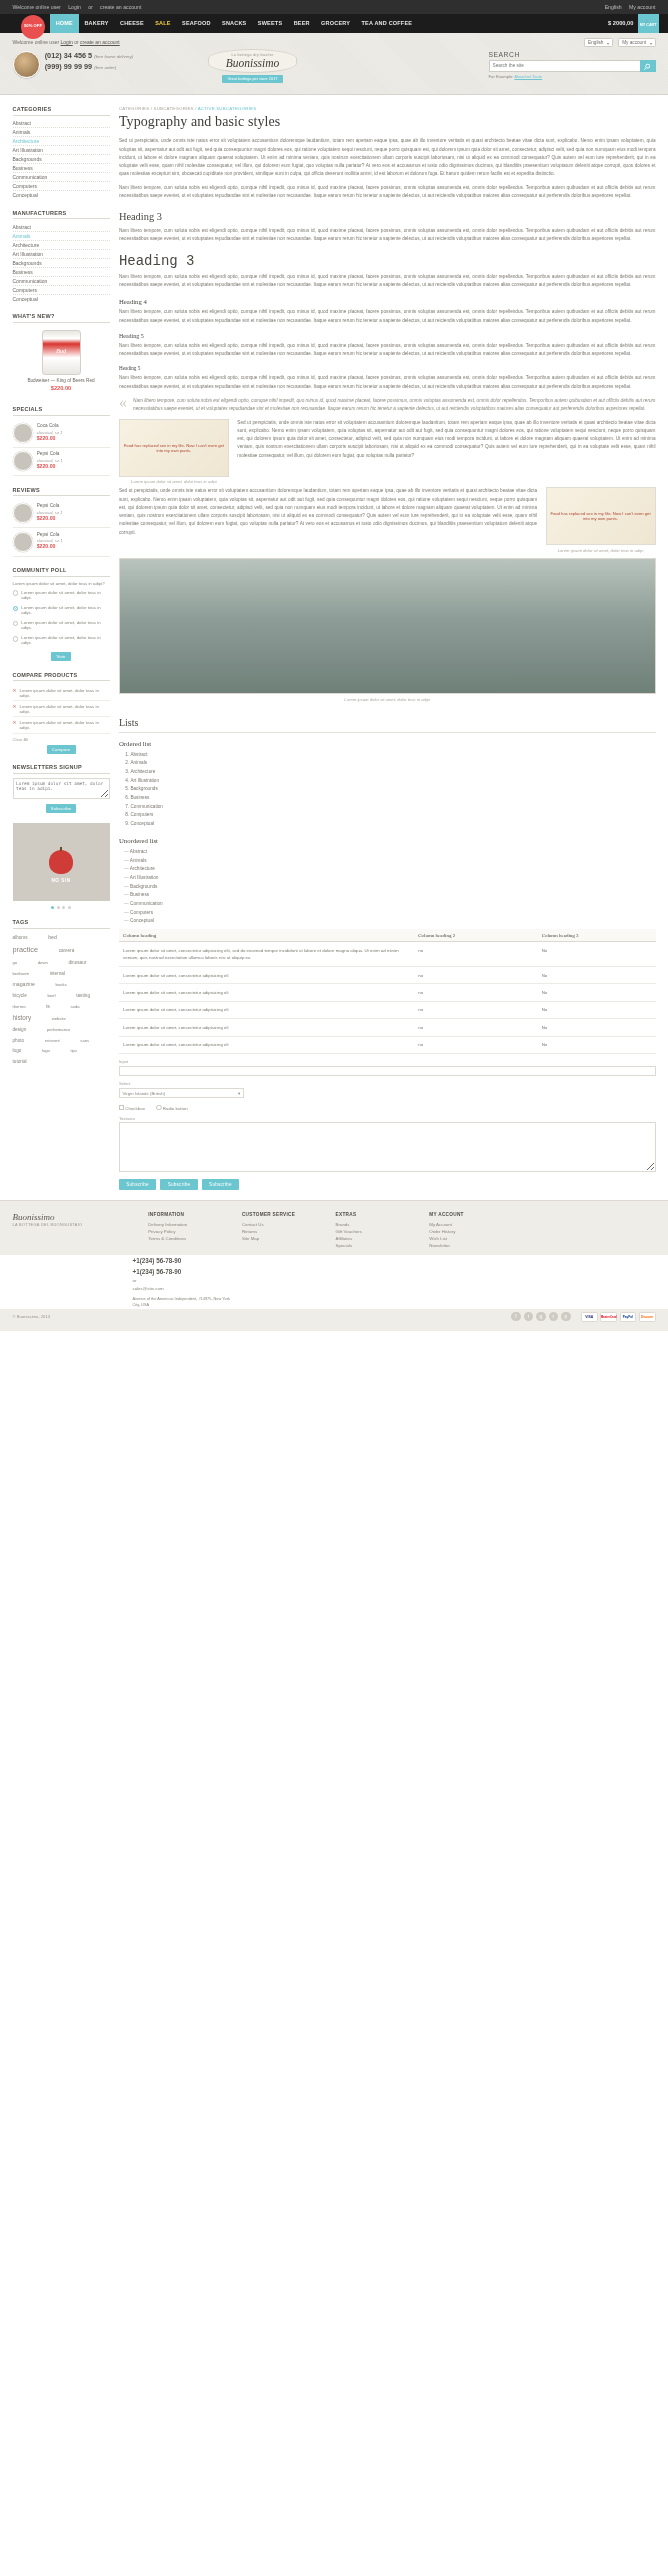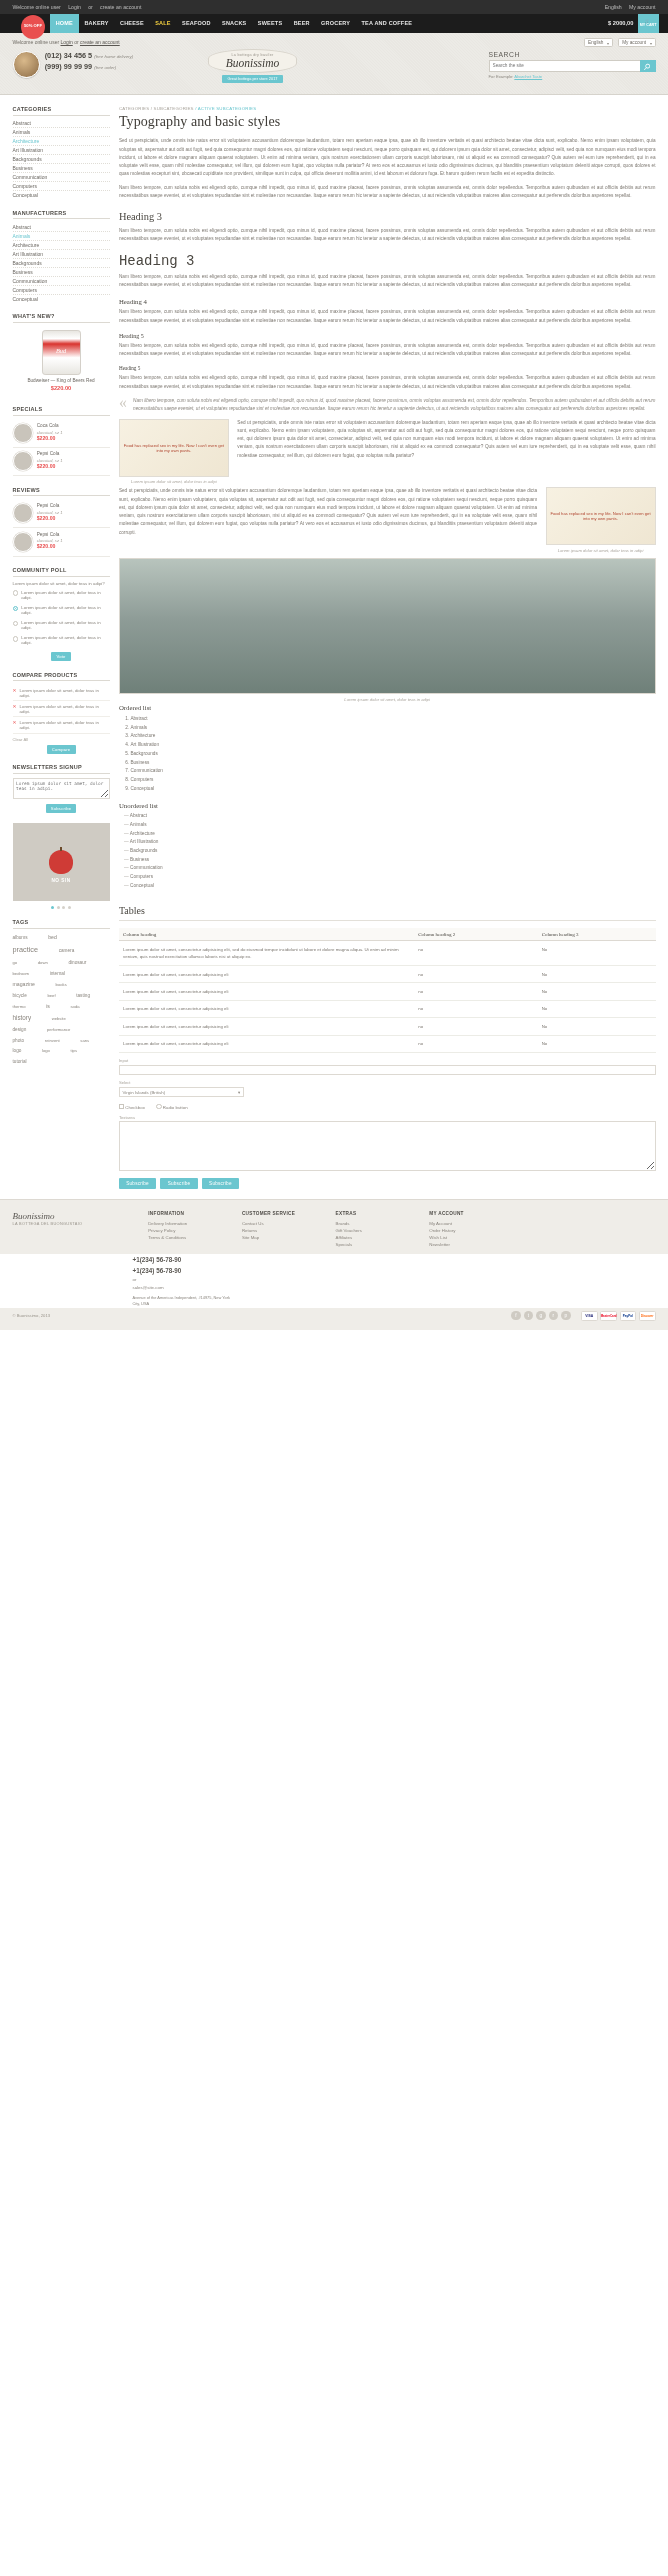--- a/index.html
+++ b/index.html
@@ -578,20 +578,21 @@
           <div class="ph">
             <div class="poster">Food has replaced sex in my life. Now I can't even get into my own pants.</div>
           </div>
           <div class="cap">Lorem ipsum dolor sit amet, dolor teas in adipi</div>
         </div>
       </div>
 
       <div class="wide-img"></div>
       <div class="wide-cap">Lorem ipsum dolor sit amet, dolor teas in adipi</div>
 
+      <div class="sec-title">Lists</div>
       <h4 class="h" style="margin-top:2.1px">Ordered list</h4>
       <ol class="ord">
         <li>Abstract</li>
         <li>Animals</li>
         <li>Architecture</li>
         <li>Art Illustration</li>
         <li>Backgrounds</li>
         <li>Business</li>
         <li>Communication</li>
         <li>Computers</li>
@@ -604,21 +605,20 @@
         <li>Animals</li>
         <li>Architecture</li>
         <li>Art Illustration</li>
         <li>Backgrounds</li>
         <li>Business</li>
         <li>Communication</li>
         <li>Computers</li>
         <li>Conceptual</li>
       </ul>
 
-      <div class="sec-title">Tables</div>
       <table class="tbl">
         <thead>
           <tr>
             <th style="width:55%">Column heading</th>
             <th style="width:23%">Column heading 2</th>
             <th style="width:22%">Column heading 3</th>
           </tr>
         </thead>
         <tbody>
           <tr>

